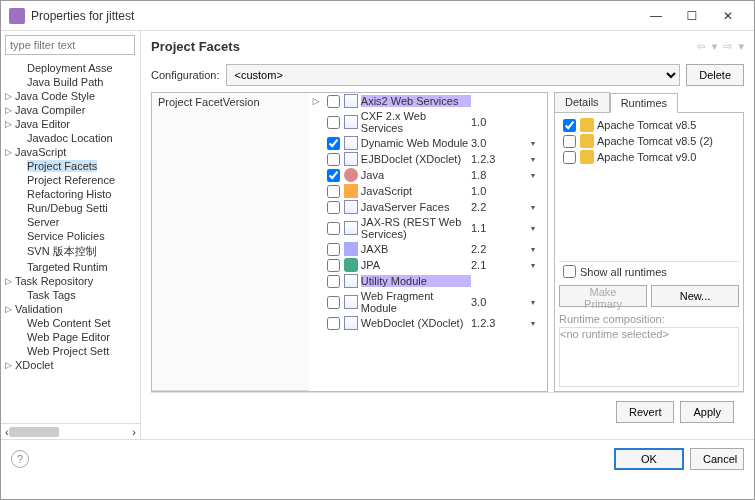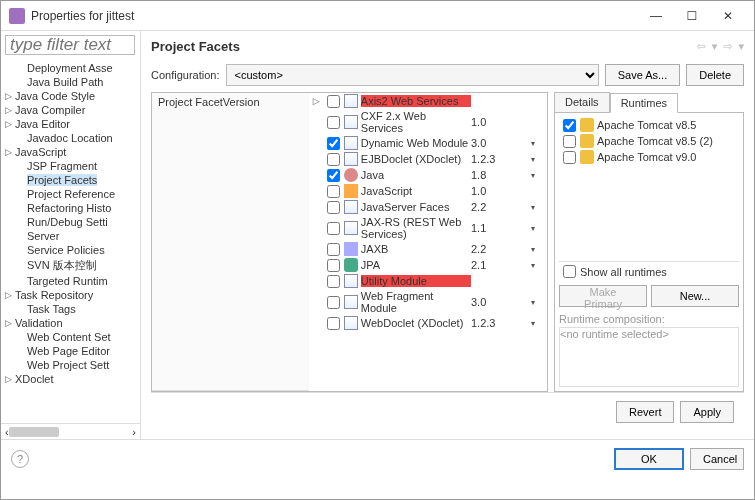--- a/index.html
+++ b/index.html
@@ -3,21 +3,21 @@
 <meta charset="utf-8">
 <style>
 * { box-sizing: border-box; margin: 0; padding: 0; }
 body { font-family: "Segoe UI", Tahoma, sans-serif; font-size: 11px; color: #333; background: #fff; width: 755px; height: 500px; border: 1px solid #999; overflow: hidden; }
 .titlebar { height: 30px; border-bottom: 1px solid #ddd; display: flex; align-items: center; padding: 0 8px; }
 .titlebar .icon { width: 16px; height: 16px; margin-right: 6px; background: #a070c0; border-radius: 2px; }
 .titlebar .title { flex: 1; font-size: 12px; }
 .titlebar .winbtn { width: 36px; height: 28px; display: flex; align-items: center; justify-content: center; font-size: 12px; cursor: pointer; }
 .main { display: flex; height: 408px; }
 .sidebar { width: 140px; border-right: 1px solid #ddd; display: flex; flex-direction: column; }
-.filter-input { margin: 4px; width: 130px; height: 20px; border: 1px solid #bbb; padding: 0 4px; font-size: 17px; color: #888; font-style: italic; }
+.filter-input { margin: 4px; width: 130px; height: 20px; border: 1px solid #bbb; padding: 0 4px; font-size: 11px; color: #888; }
 .tree { flex: 1; overflow: hidden; padding: 2px 0; }
 .tree-item { display: flex; align-items: center; padding: 1px 4px; cursor: pointer; white-space: nowrap; }
 .tree-item .arrow { width: 10px; font-size: 9px; color: #666; }
 .tree-item.l1 { padding-left: 16px; text-align: right; }
 .tree-item.selected span.lbl { background: #cce4f7; }
 .tree-scroll { height: 16px; border-top: 1px solid #ddd; display: flex; align-items: center; justify-content: flex-start; padding: 0 4px; }
 .tree-scroll .thumb { width: 50px; height: 10px; background: #ccc; border-radius: 2px; }
 .content { flex: 1; display: flex; flex-direction: column; padding: 8px 10px; }
 .header-row { display: flex; align-items: center; }
 .header-title { font-size: 13px; font-weight: bold; flex: 1; }
@@ -32,21 +32,21 @@
 .facets-head .col1 { flex: 1; }
 .facets-head .col2 { width: 80px; }
 .facets-list { flex: 1; overflow: hidden; }
 .facet-row { display: flex; align-items: center; padding: 1px 4px; }
 .facet-row .arrow { width: 10px; font-size: 9px; color: #666; }
 .facet-row input[type=checkbox] { margin: 0 4px; }
 .facet-row .ficon { width: 14px; height: 14px; margin-right: 3px; display: inline-block; }
 .facet-row .fname { flex: 1; }
 .facet-row .fver { width: 60px; }
 .facet-row .fdrop { width: 12px; font-size: 8px; color: #555; }
-.facet-row.sel .fname { background: #ef4444; }
+.facet-row.sel .fname { background: #c4b5fd; }
 .runtimes { width: 190px; display: flex; flex-direction: column; justify-content: space-between; }
 .tabs { display: flex; }
 .tab { padding: 3px 10px; border: 1px solid #bbb; border-bottom: none; background: #f5f5f5; cursor: pointer; font-size: 11px; }
 .tab.active { background: #fff; border-bottom: 1px solid #fff; position: relative; top: 1px; }
 .runtime-box { flex: 1; border: 1px solid #bbb; padding: 4px; display: flex; flex-direction: column; }
 .runtime-list { flex: 1; }
 .rt-row { display: flex; align-items: center; padding: 1px 0; }
 .rt-row input { margin: 0 4px; }
 .rt-row .ricon { width: 14px; height: 14px; margin-right: 3px; background: #f0c040; border-radius: 2px; }
 .show-all { display: flex; align-items: center; padding: 3px 0; border-top: 1px solid #ddd; margin-top: 16px; }
@@ -102,24 +102,20 @@
           <span class="lbl">Java Editor</span>
         </div>
         <div class="tree-item l1">
           <span class="arrow"></span>
           <span class="lbl">Javadoc Location</span>
         </div>
         <div class="tree-item">
           <span class="arrow">▷</span>
           <span class="lbl">JavaScript</span>
         </div>
-        <div class="tree-item l1">
-          <span class="arrow"></span>
-          <span class="lbl">JSP Fragment</span>
-        </div>
         <div class="tree-item l1 selected">
           <span class="arrow"></span>
           <span class="lbl">Project Facets</span>
         </div>
         <div class="tree-item l1">
           <span class="arrow"></span>
           <span class="lbl">Project Reference</span>
         </div>
         <div class="tree-item l1">
           <span class="arrow"></span>
@@ -187,21 +183,20 @@
       <div class="nav-icons">
         <span>⇦</span>
           <span>▾</span>
         <span>⇨</span>
           <span>▾</span>
       </div>
     </div>
     <div class="config-row">
       <span>Configuration:</span>
       <select><option>&lt;custom&gt;</option></select>
-      <button class="btn">Save As...</button>
       <button class="btn">Delete</button>
     </div>
     <div class="body-row">
       <div class="facets">
         <div class="facets-head">
           <div class="col1">Project Facet</div>
           <div class="col2">Version</div>
         </div>
         <div class="facets-list" id="facets">
             <div class="facet-row sel">

